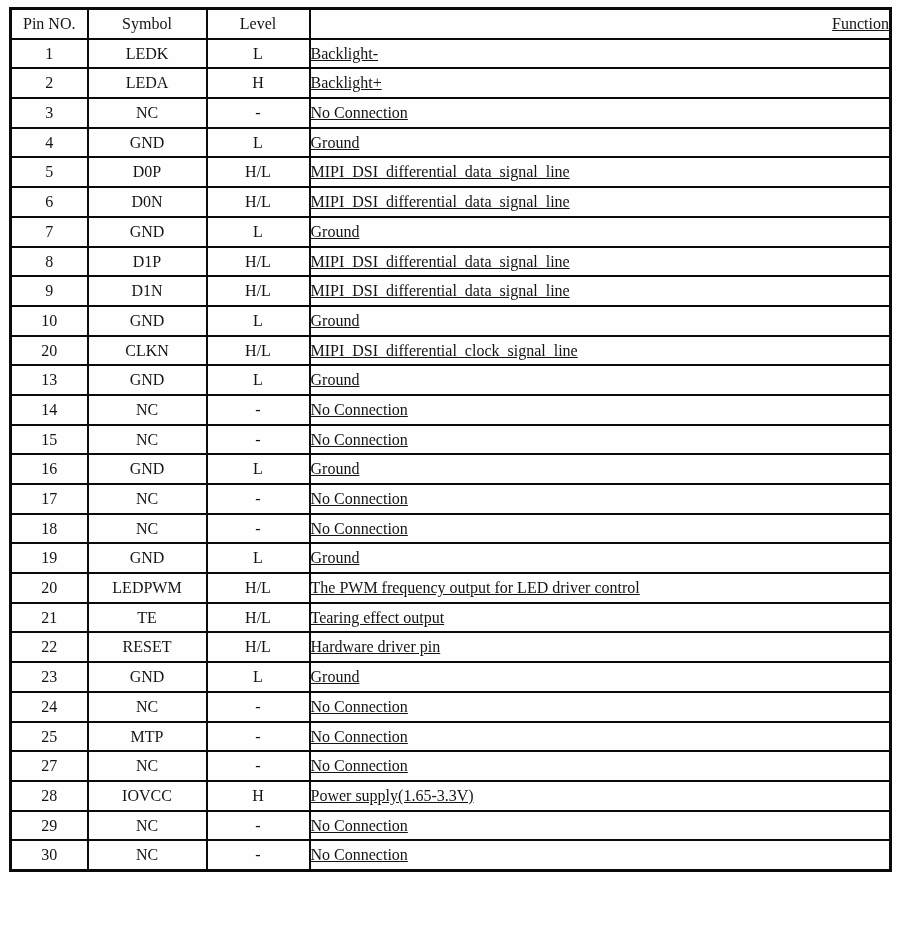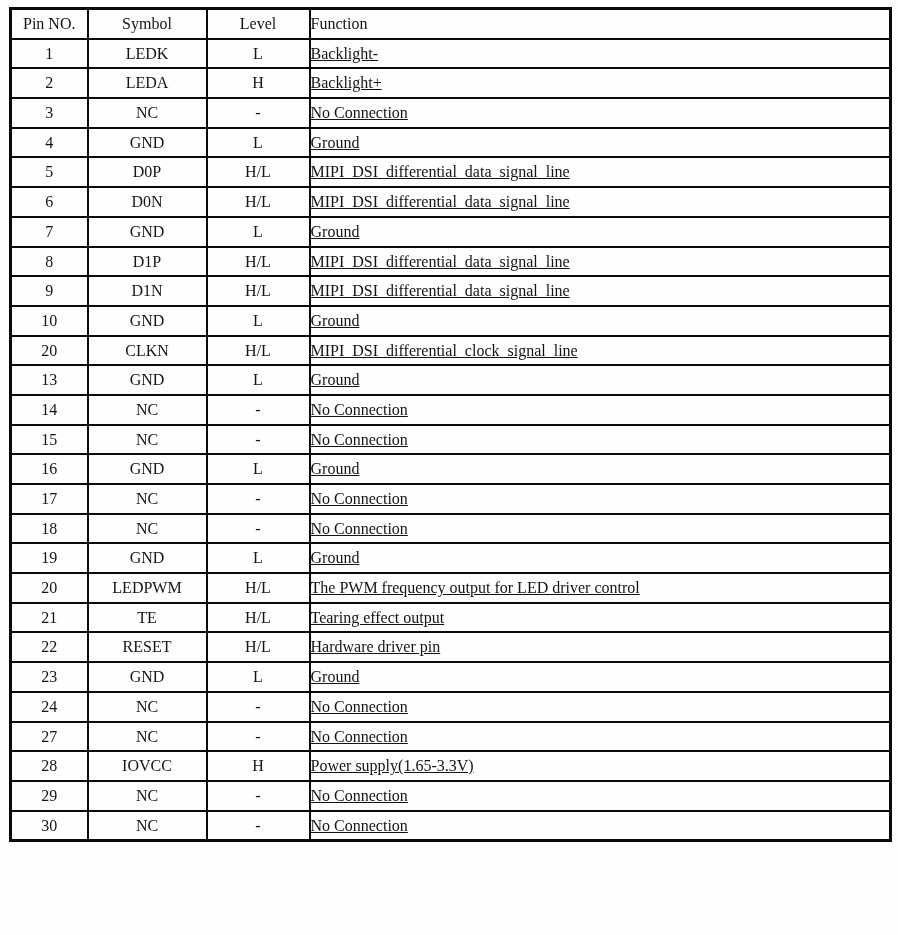--- a/index.html
+++ b/index.html
@@ -47,22 +47,23 @@
   .col-pin, .col-symbol, .col-level, th {
     text-align: center;
   }
   .col-function {
     text-align: left;
     padding-left: 3px;
     white-space: pre-wrap;
     text-decoration: underline;
   }
   th.col-function-header {
-    text-align: left;
+    text-align: right;
     padding-left: 0;
+    text-decoration: underline;
   }
 </style>
 </head>
 <body>
 
 <div class="page">
   <table class="pin-table">
     <colgroup>
       <col class="c-pin">
       <col class="c-symbol">
@@ -210,20 +211,26 @@
           <td class="col-level">L</td>
           <td class="col-function">Ground</td>
         </tr>
         <tr>
           <td class="col-pin">24</td>
           <td class="col-symbol">NC</td>
           <td class="col-level">-</td>
           <td class="col-function">No Connection</td>
         </tr>
         <tr>
+          <td class="col-pin">25</td>
+          <td class="col-symbol">MTP</td>
+          <td class="col-level">-</td>
+          <td class="col-function">No Connection</td>
+        </tr>
+        <tr>
           <td class="col-pin">27</td>
           <td class="col-symbol">NC</td>
           <td class="col-level">-</td>
           <td class="col-function">No Connection</td>
         </tr>
         <tr>
           <td class="col-pin">28</td>
           <td class="col-symbol">IOVCC</td>
           <td class="col-level">H</td>
           <td class="col-function">Power supply(1.65-3.3V)</td>

